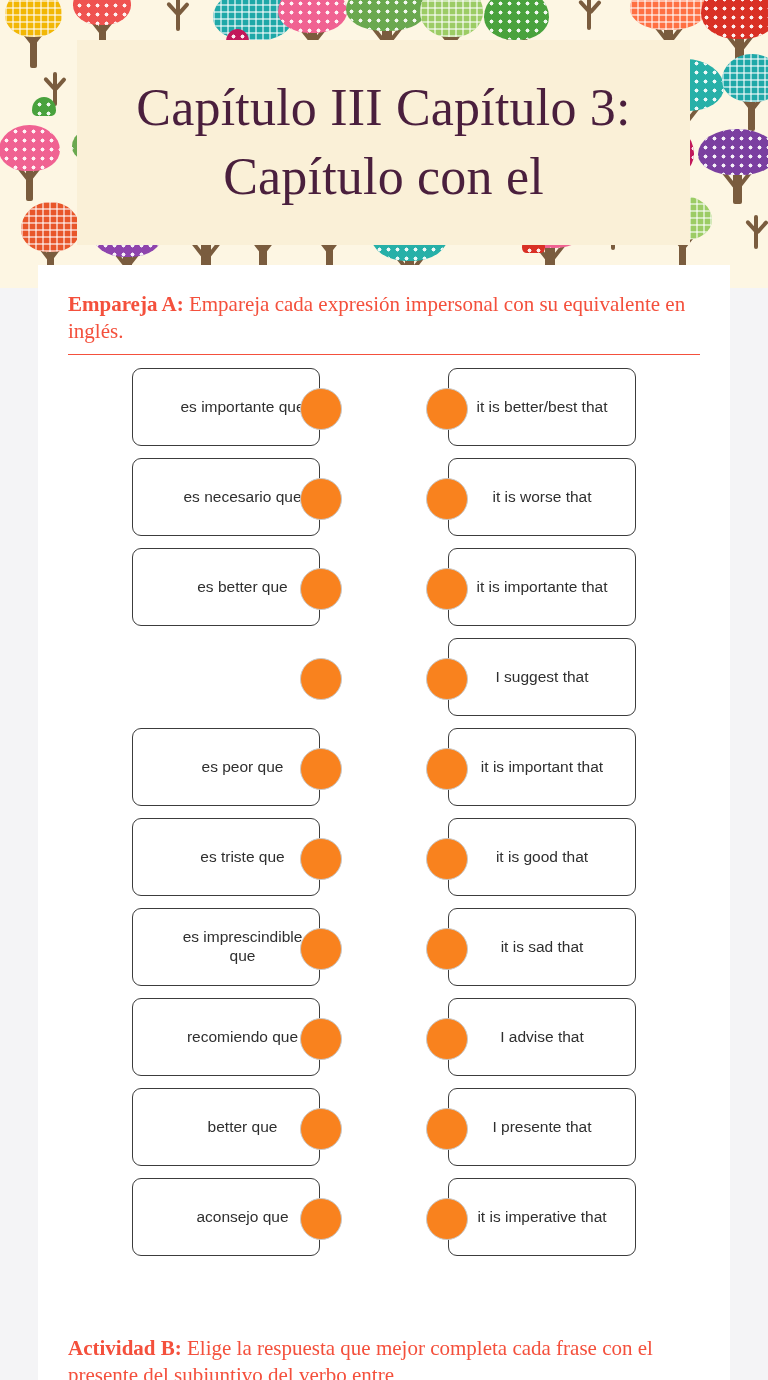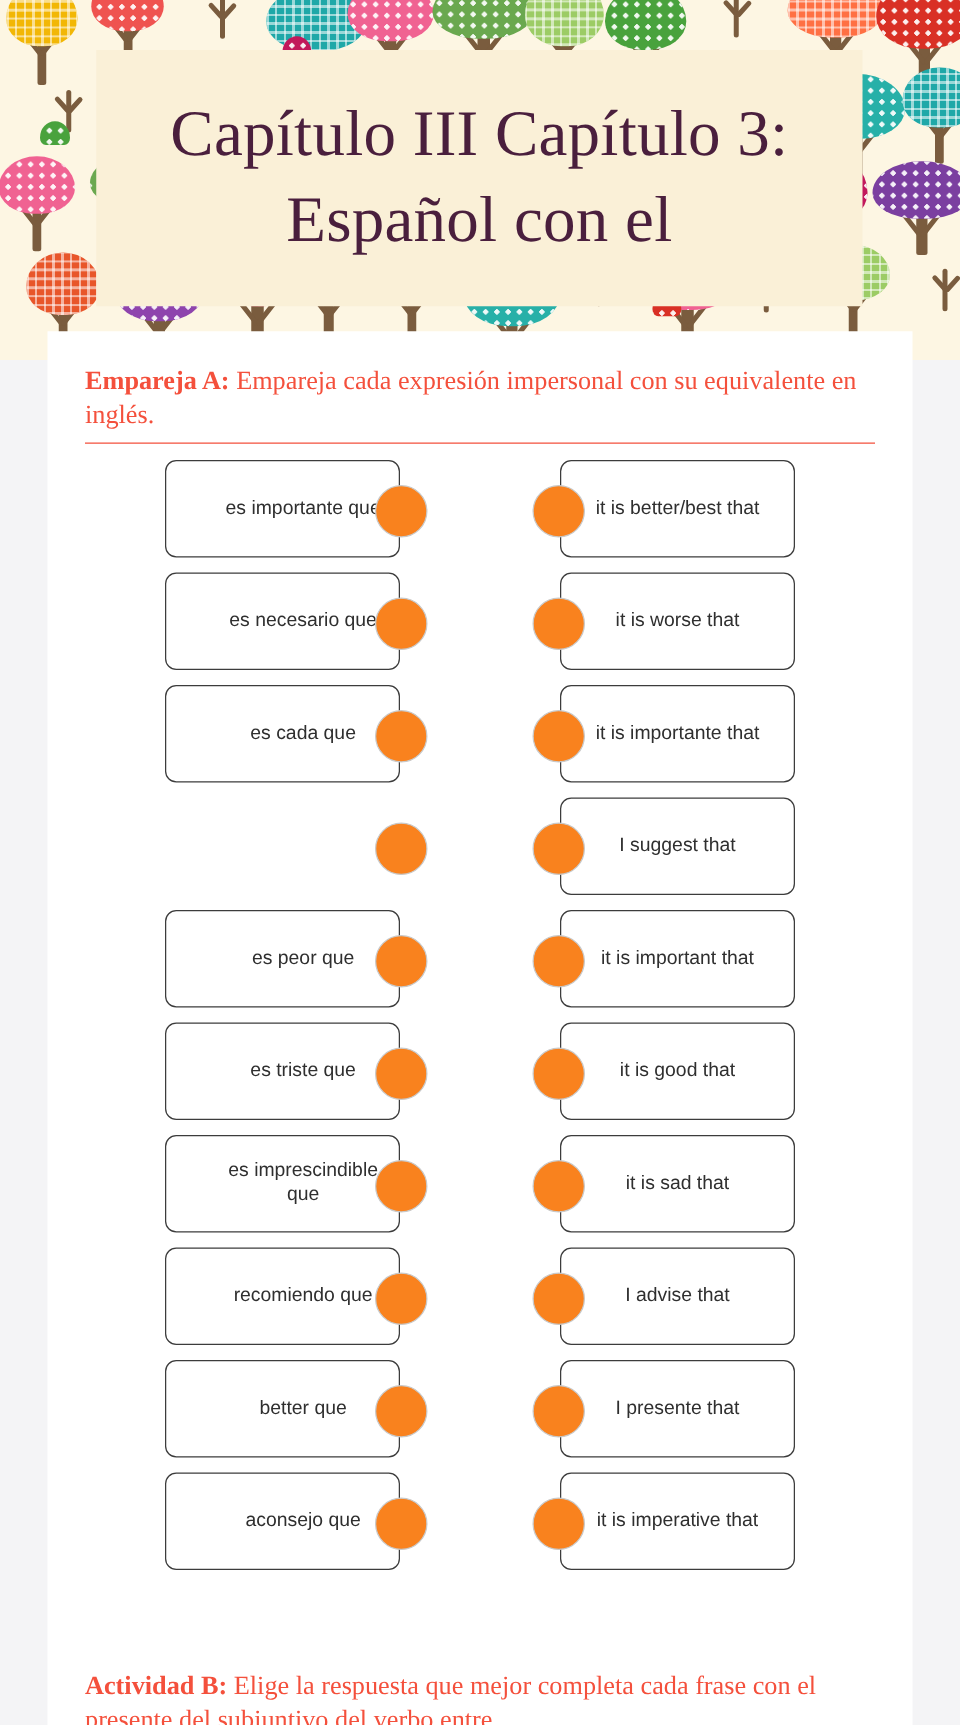--- a/index.html
+++ b/index.html
@@ -444,21 +444,21 @@
     <div class="bare" style="left: 739.019px; top: 214.655px; width: 34.9091px; height: 34.56px;">
       <div class="trunk" style="width: 4px; height: 34.56px; left: 15.4545px; top: 0px;"></div>
       <div class="branch" style="width: 3.5px; height: 15.552px; left: 15.7545px; top: 2px; transform: rotate(-42deg);"></div>
       <div class="branch" style="width: 3.5px; height: 15.552px; left: 15.7545px; top: 2px; transform: rotate(42deg);"></div>
     </div>
   </div>
 
 <div id="title-card">
   <div id="title-text">
       <div>Capítulo III Capítulo 3:</div>
-      <div>Español con el</div>
+      <div>Capítulo con el</div>
     </div>
 </div>
 
 <div id="sheet">
 
   <div class="activity-head" id="actA-head">
     <b>Empareja A:</b>
     <span>Empareja cada expresión impersonal con su equivalente en inglés.</span>
   </div>
   <div id="actA-rule"></div>
@@ -479,21 +479,21 @@
           <span>es necesario que</span>
         </div>
         <div class="card right">
           <span>it is worse that</span>
         </div>
         <div class="dot left"></div>
         <div class="dot right"></div>
       </div>
       <div class="row">
         <div class="card left">
-          <span>es cada que</span>
+          <span>es better que</span>
         </div>
         <div class="card right">
           <span>it is importante that</span>
         </div>
         <div class="dot left"></div>
         <div class="dot right"></div>
       </div>
       <div class="row">
         <div class="card right">
           <span>I suggest that</span>

